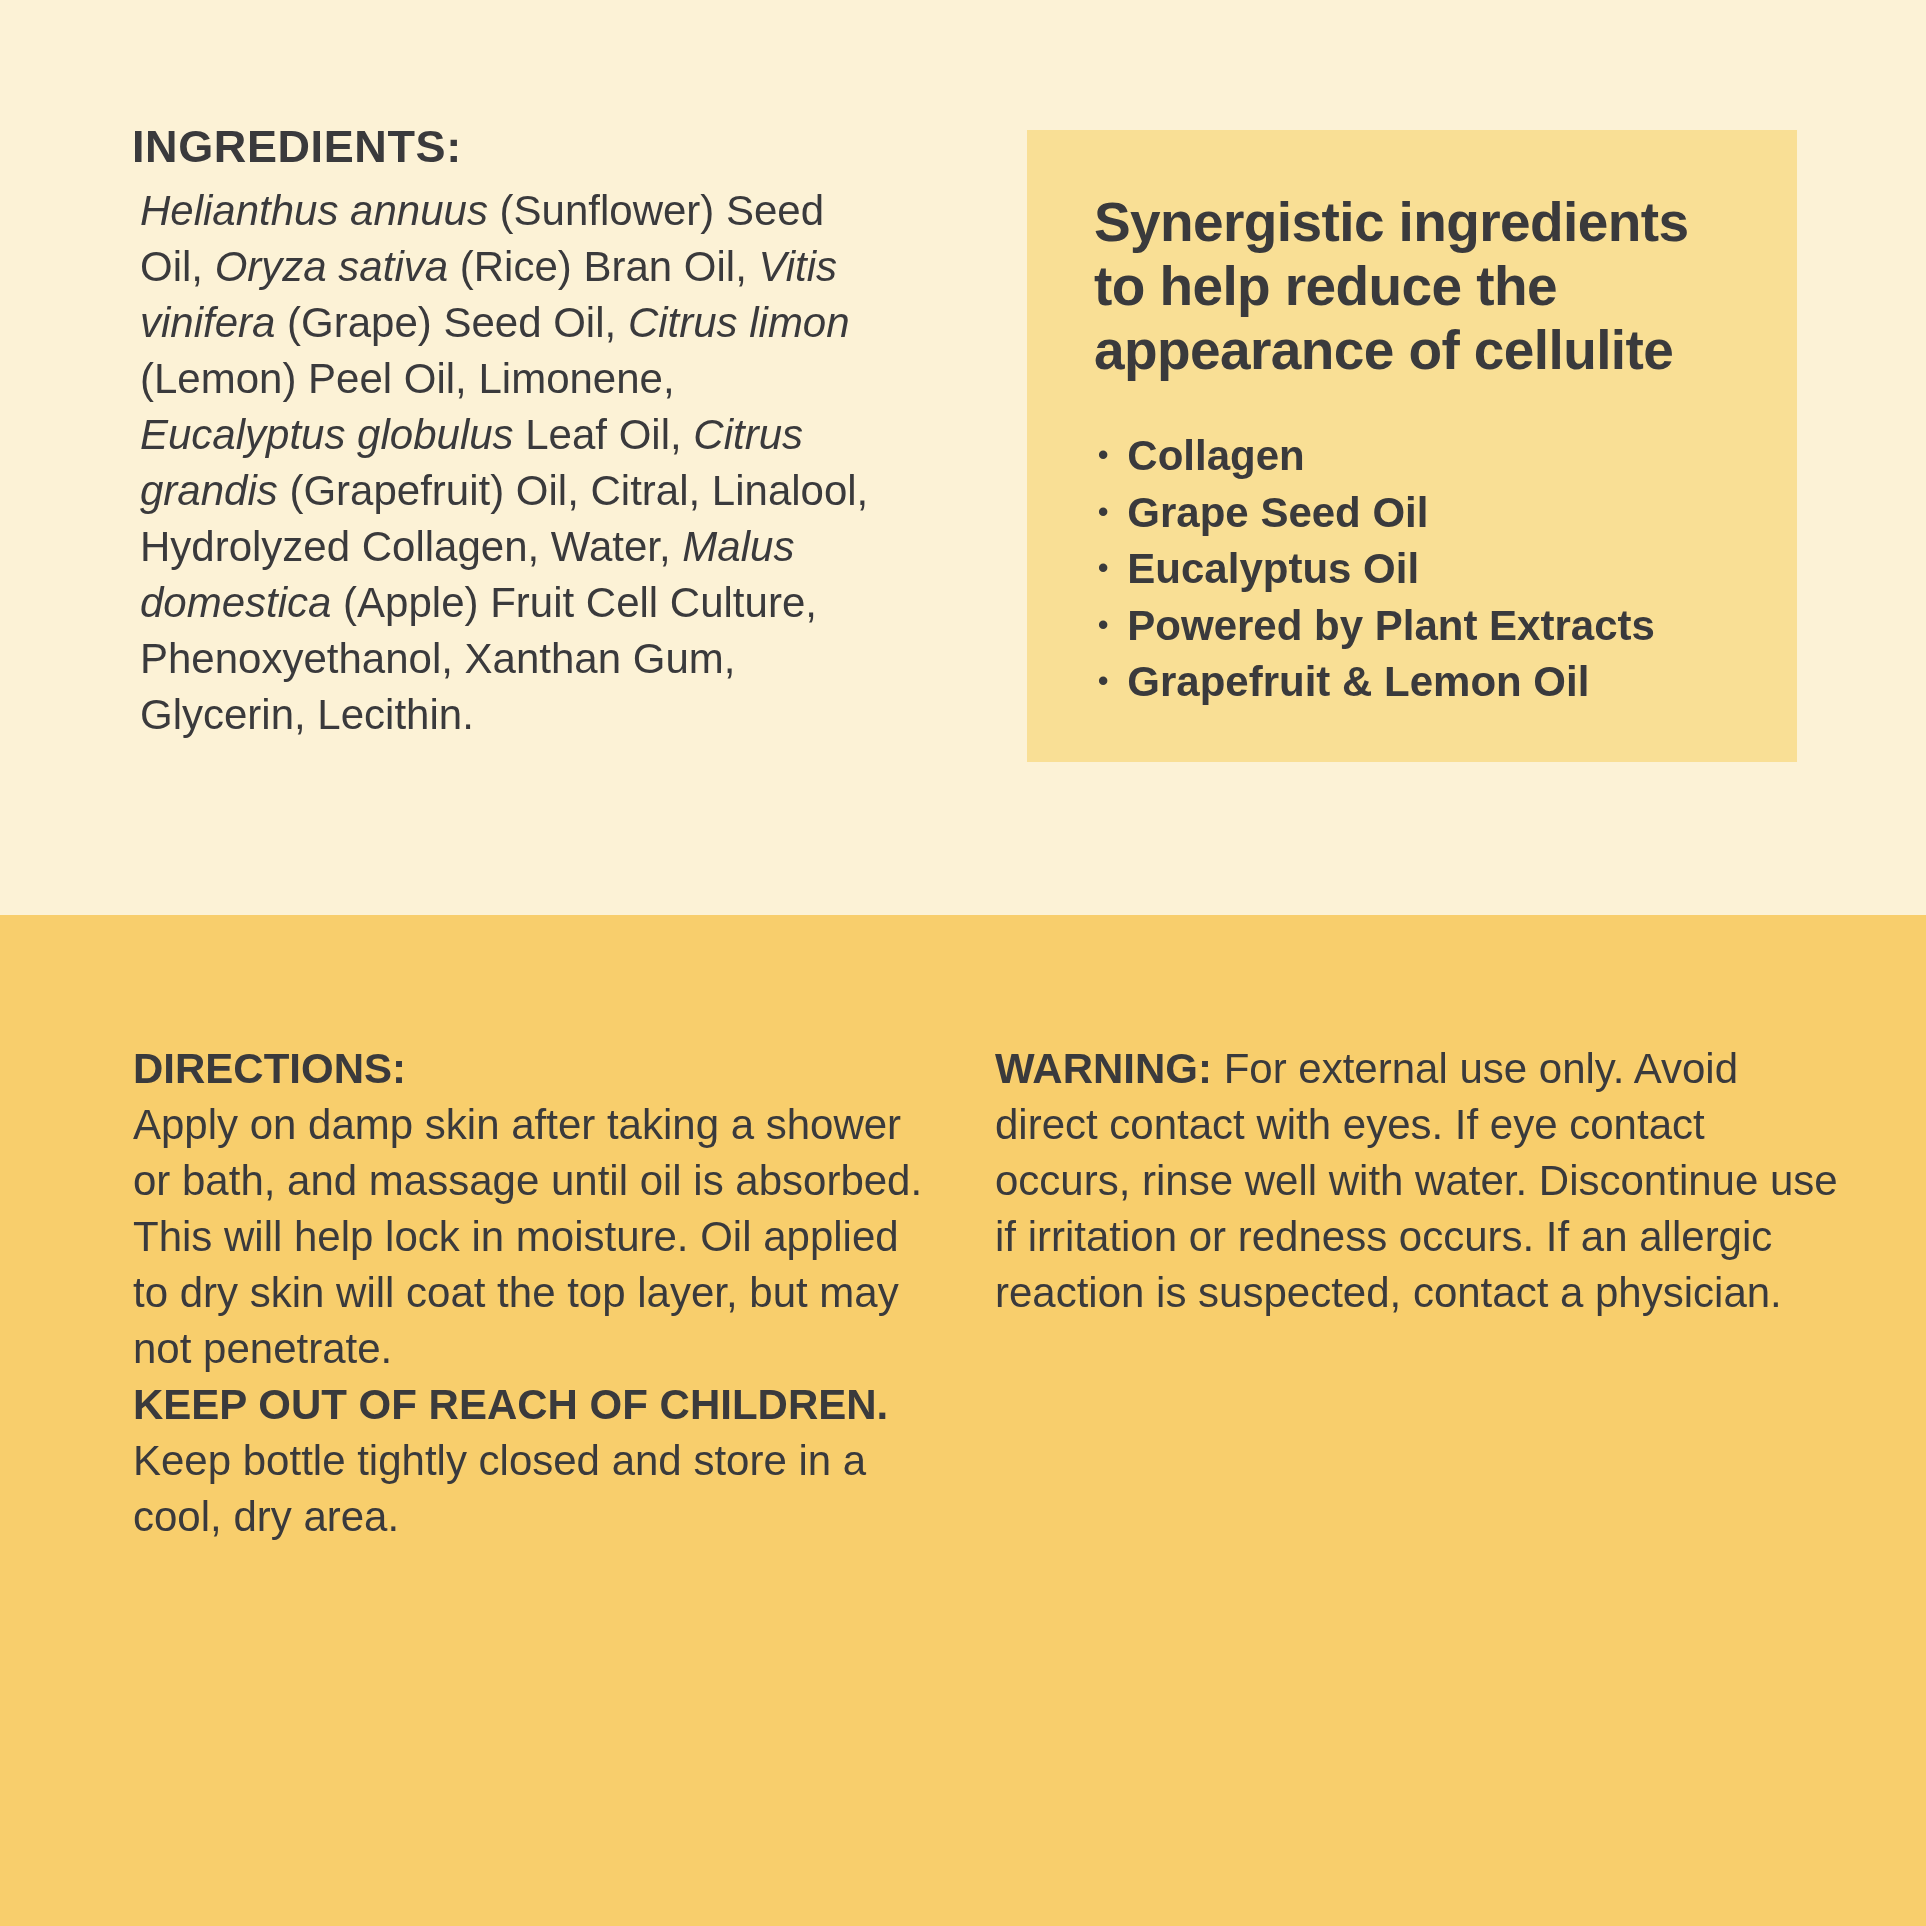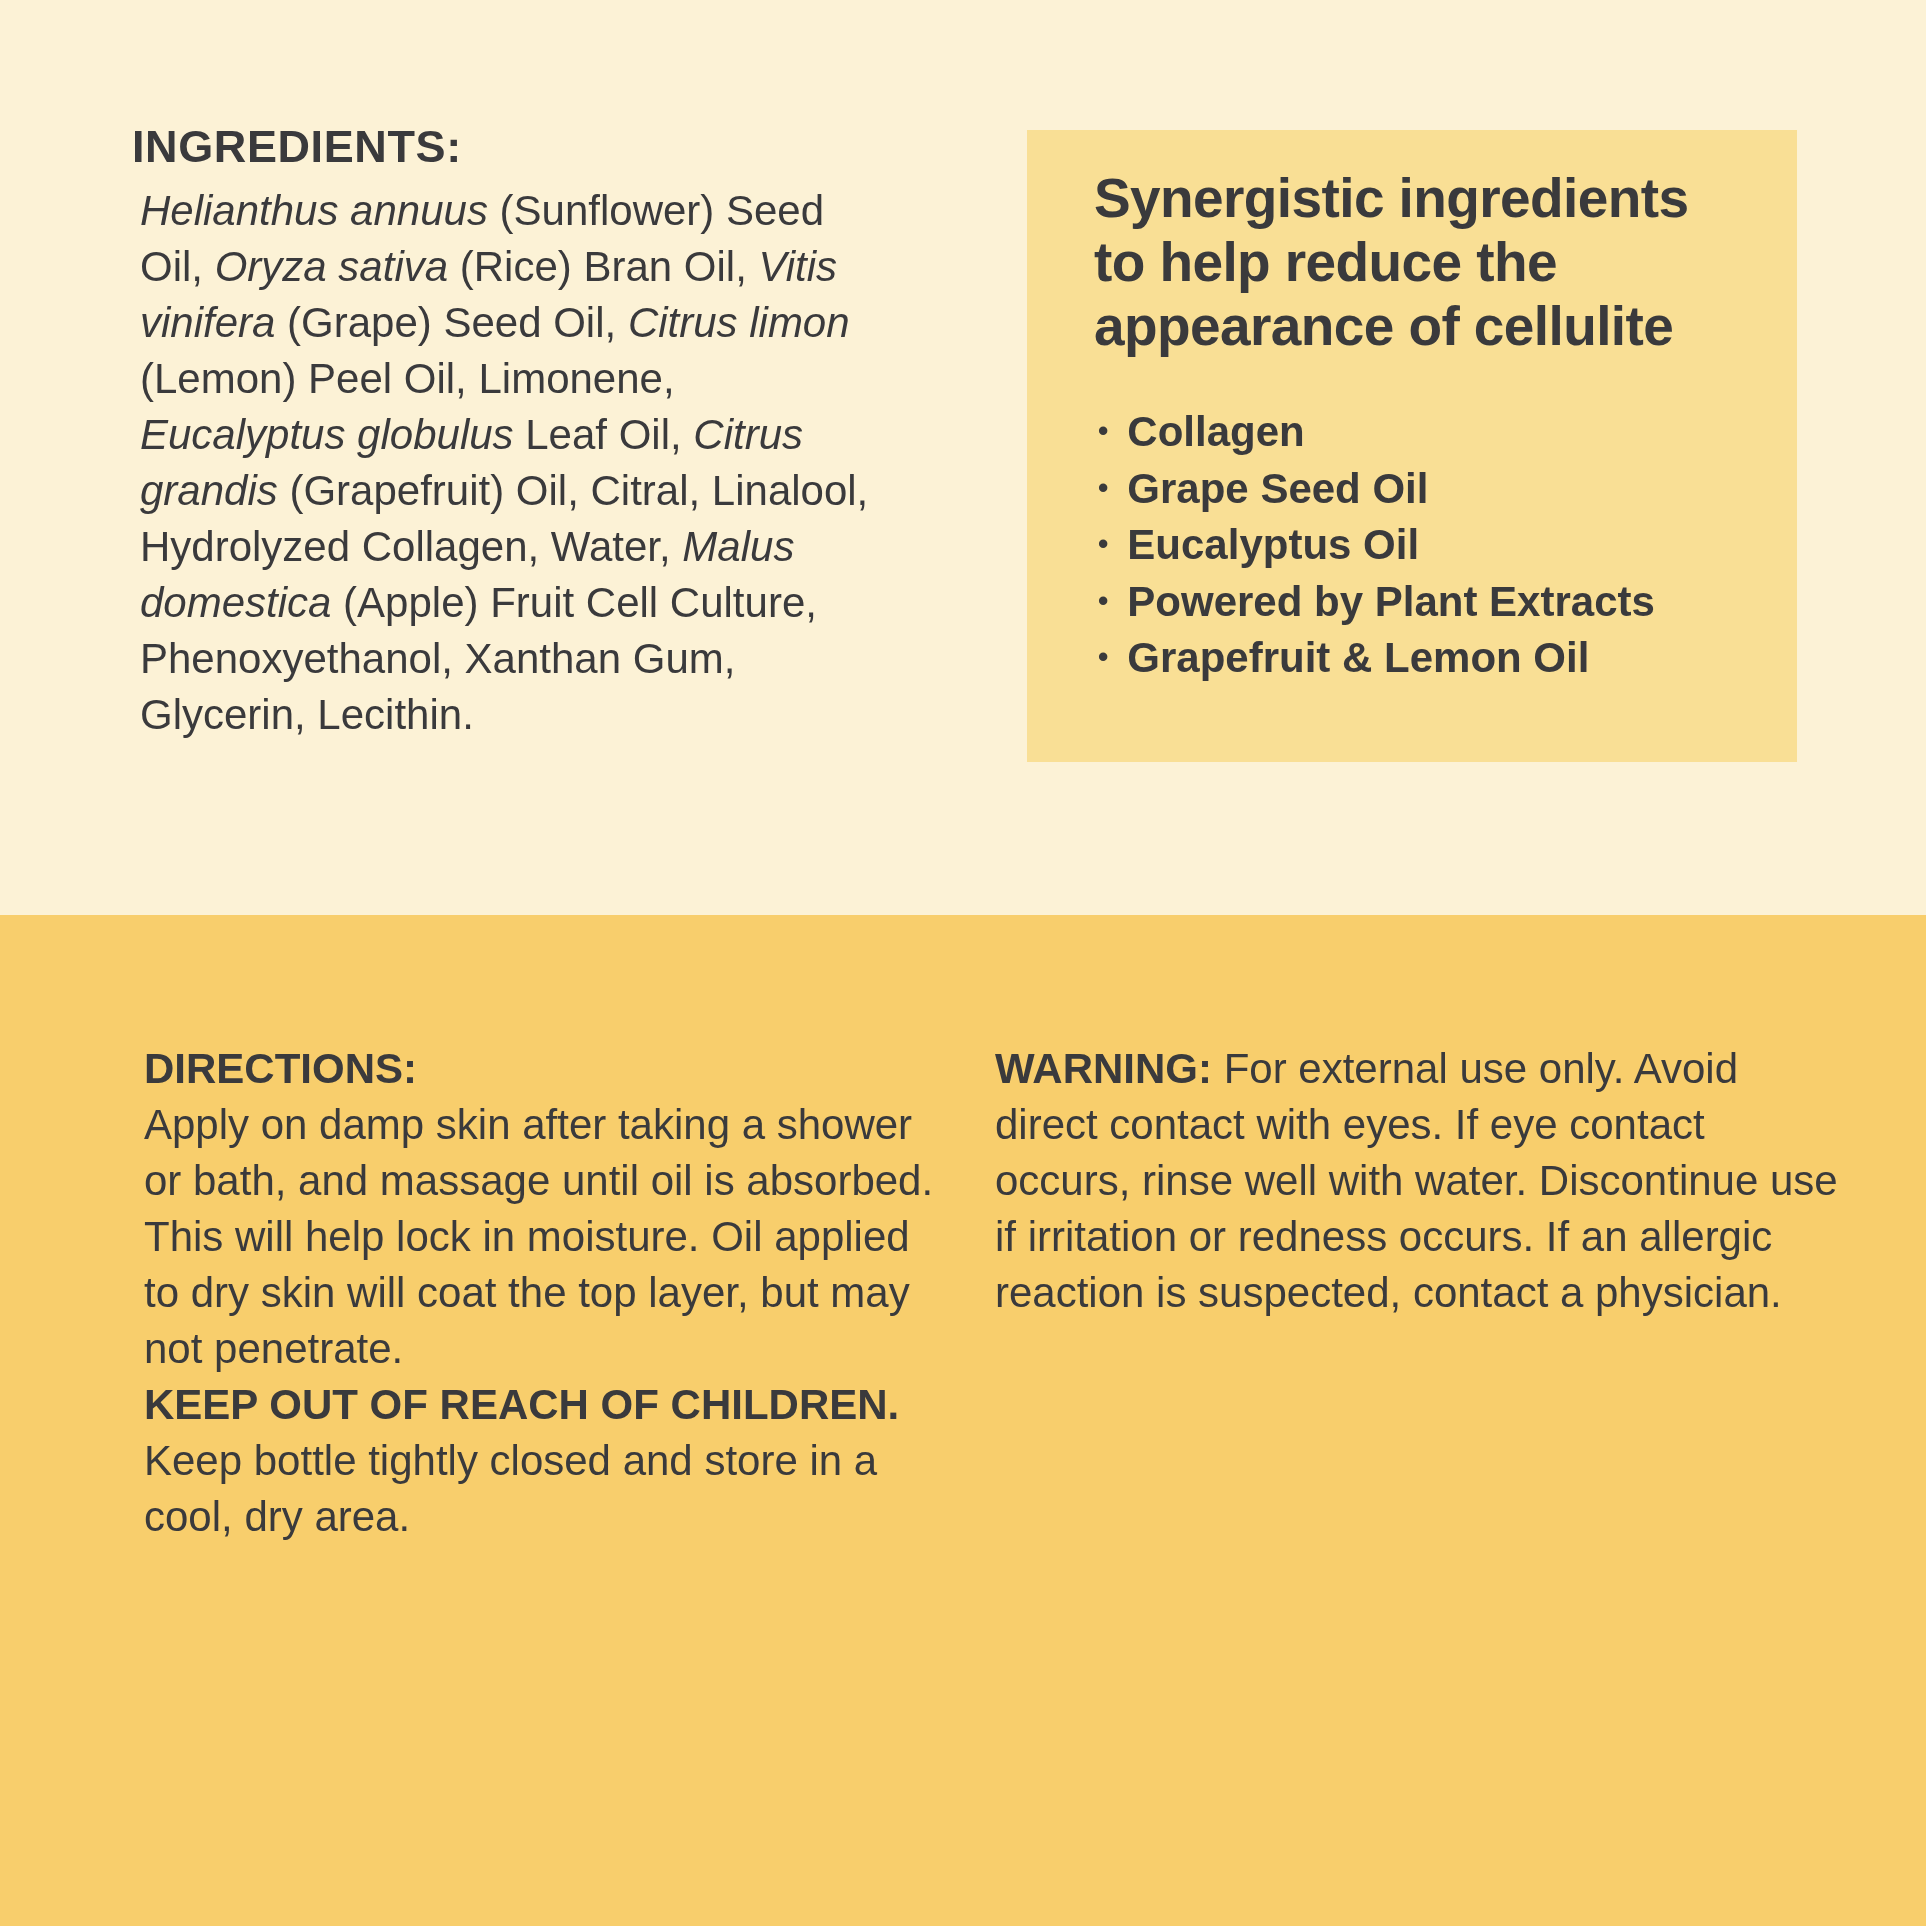--- a/index.html
+++ b/index.html
@@ -26,37 +26,37 @@
     font-size:42px;line-height:56px;
   }
   .sec-heading{
     display:block;font-weight:700;font-size:45px;letter-spacing:0.6px;
   }
   .ingredients p{margin:8px;}
   
   .panel{
     position:absolute;left:1027px;top:130px;width:770px;height:632px;
     background:var(--panel_yellow);
-    padding:36px 39px 0 67px;
+    padding:60px 39px 0 67px;
   }
   .panel-h{
     margin:0;font-weight:700;font-size:55px;line-height:64px;
     letter-spacing:-0.6px;white-space:pre-line;
   }
   .benefits{
     list-style:none;margin:45px 0 0 4px;padding:0;
     font-weight:700;font-size:42px;line-height:56px;
   }
   .benefits .dot{
     font-size:29.5px;margin-right:19px;vertical-align:4.5px;
   }
   
   .col{position:absolute;font-size:42px;line-height:56px;}
   .col p{margin:0;}
-  .col-left{left:144px;top:1041px;width:796px;}
+  .col-left{left:133px;top:1041px;width:796px;}
   .col-right{left:995px;top:1041px;width:847px;}
   .col strong{font-weight:700;}
   .blk{display:block;}
   .keepout{margin-top:45px;}
   .distributed{margin-top:58px;}
   .pre{white-space:pre-line;}
 </style>
 </head>
 <body>
 

